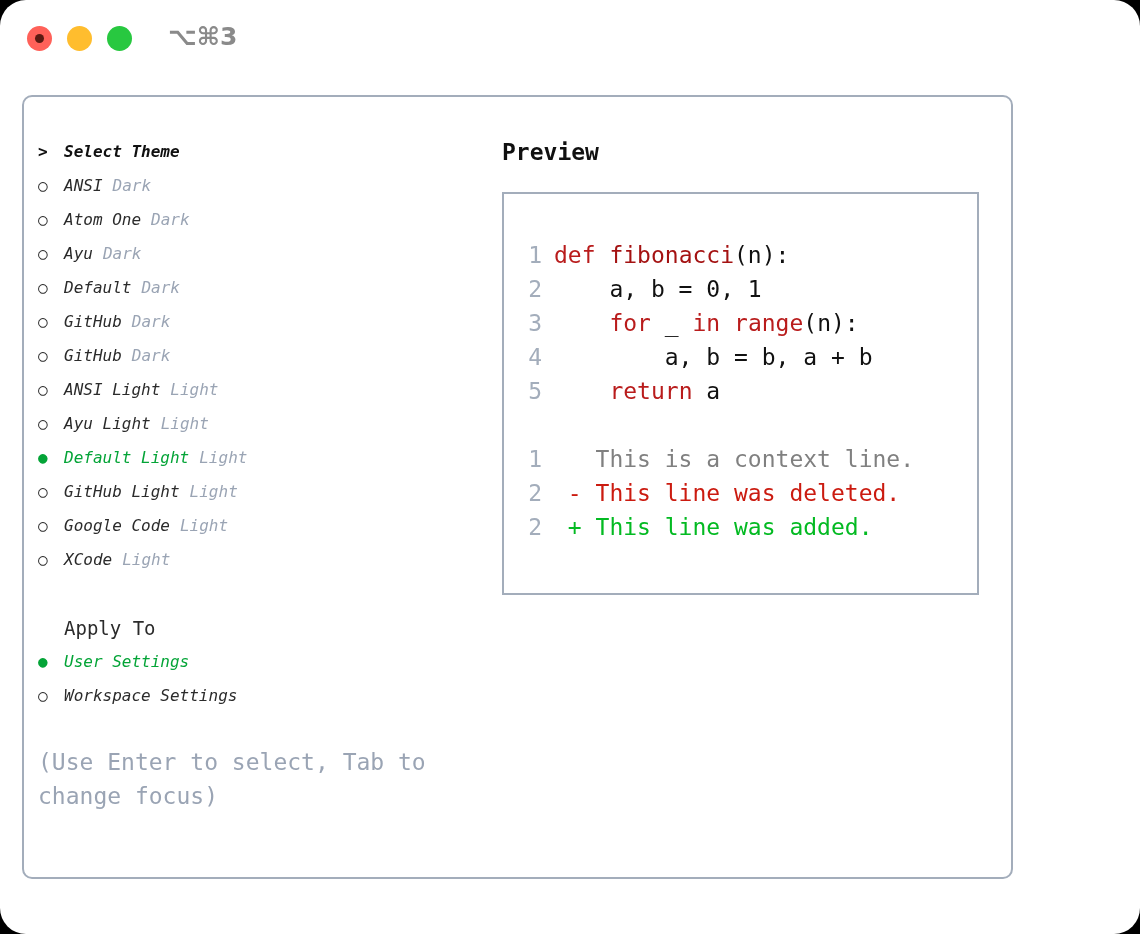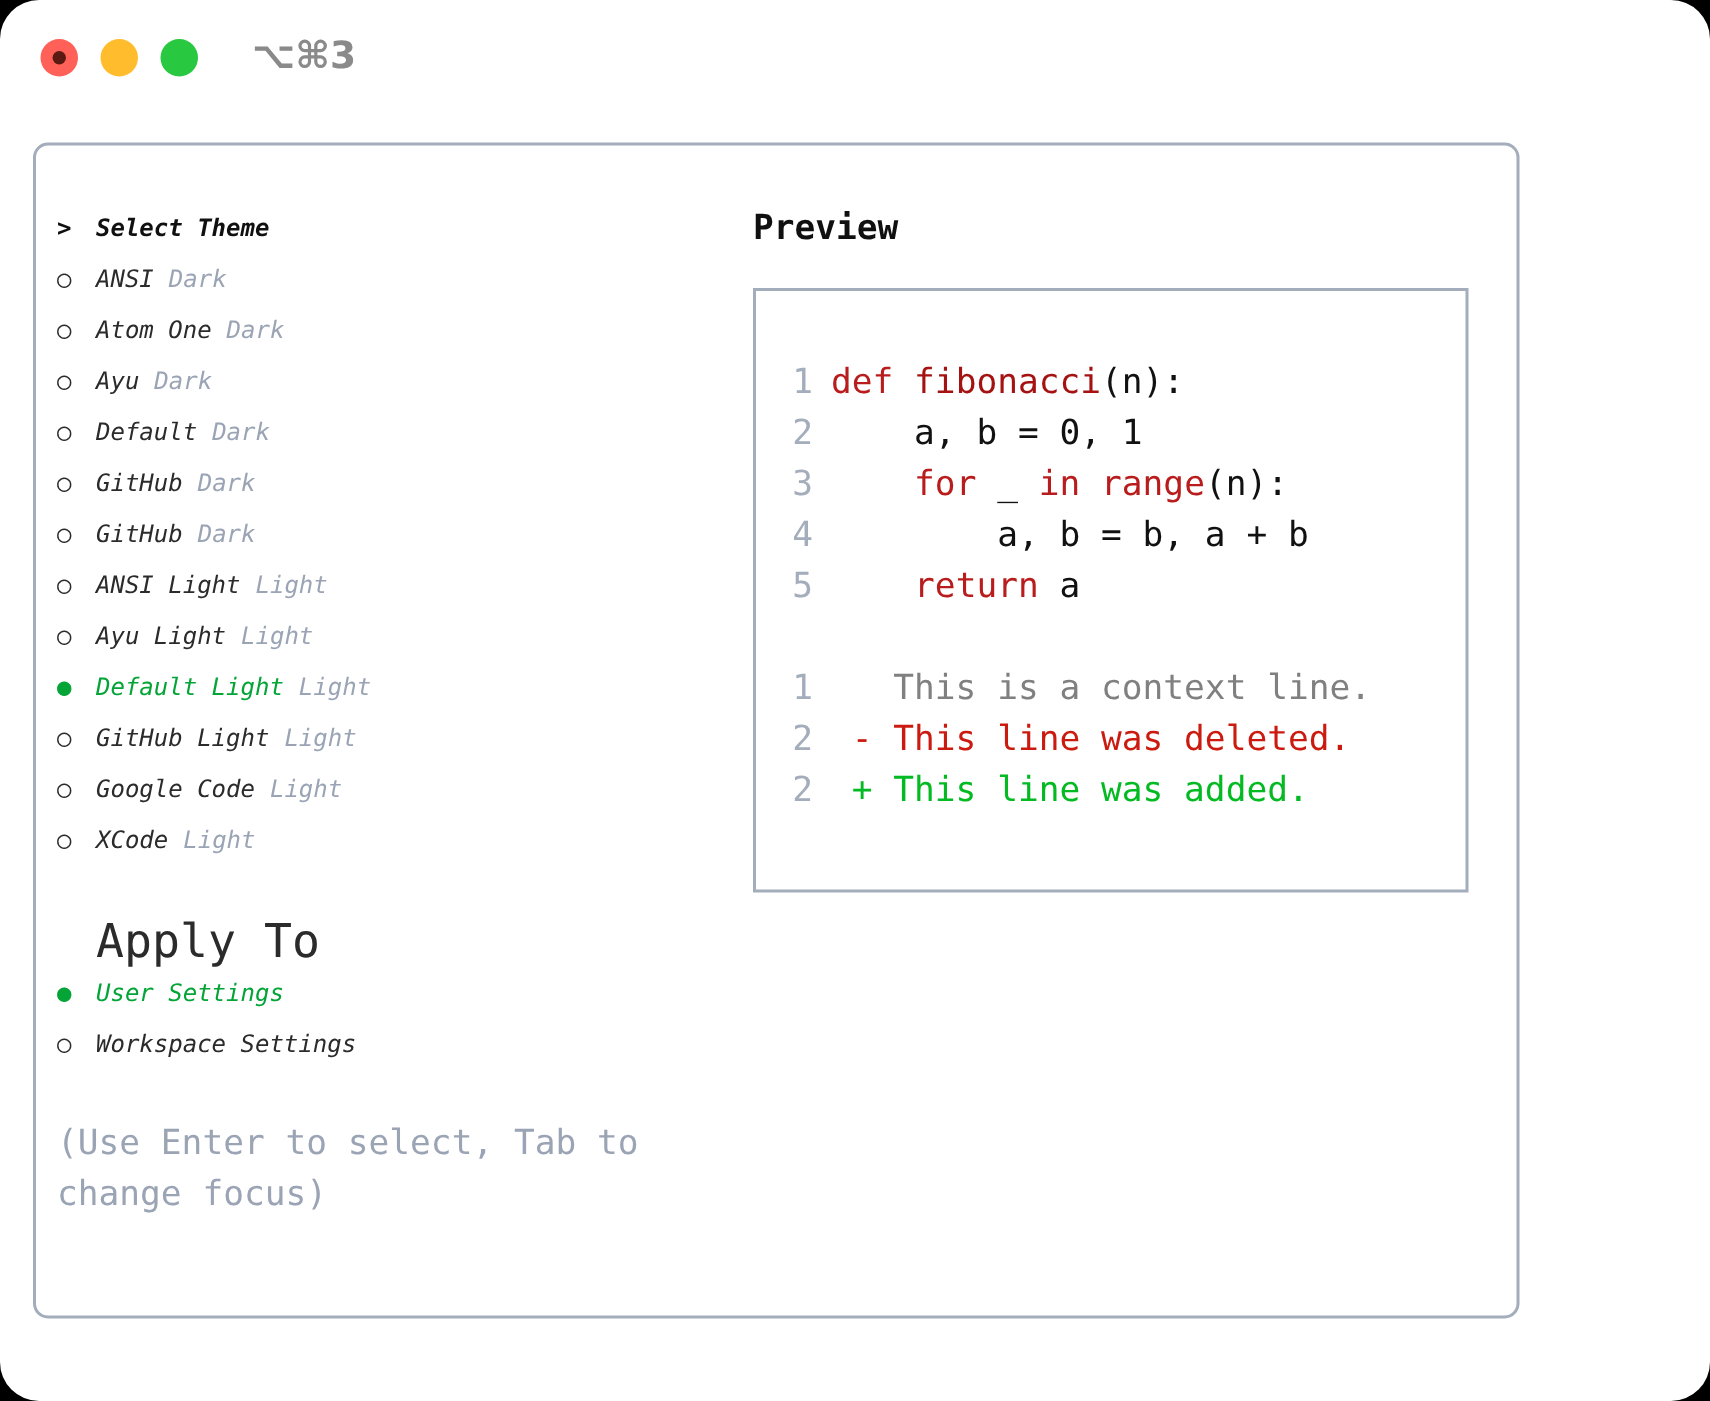--- a/index.html
+++ b/index.html
@@ -101,21 +101,21 @@
   .theme-row.selected .marker { color: #04a437; }
   .tag {
     color: #9aa4b4;
     margin-left: 10px;
   }
   .spacer-row { height: 34px; }
 
   .apply-title {
     height: 34px;
     line-height: 34px;
-    font-size: 31px;
+    font-size: 19px;
     color: #2b2b2b;
     padding-left: 26px;
   }
   .apply-row.selected .apply-label,
   .apply-row.selected .marker { color: #04a437; }
 
   #hint {
     margin-top: 32px;
     font-size: 23px;
     line-height: 34px;

